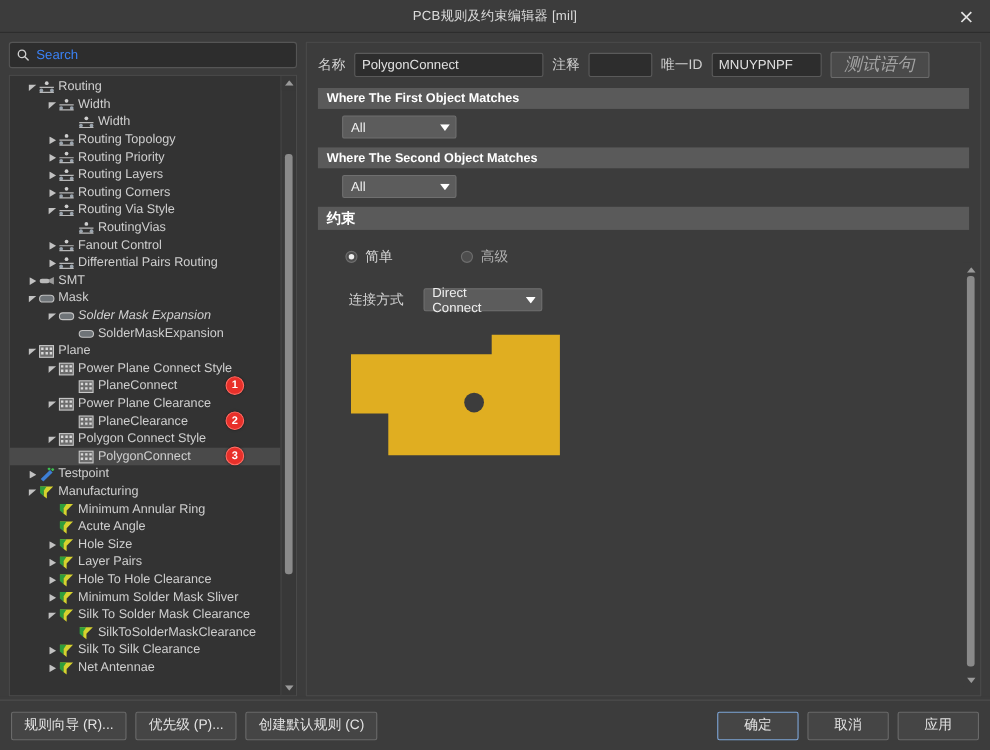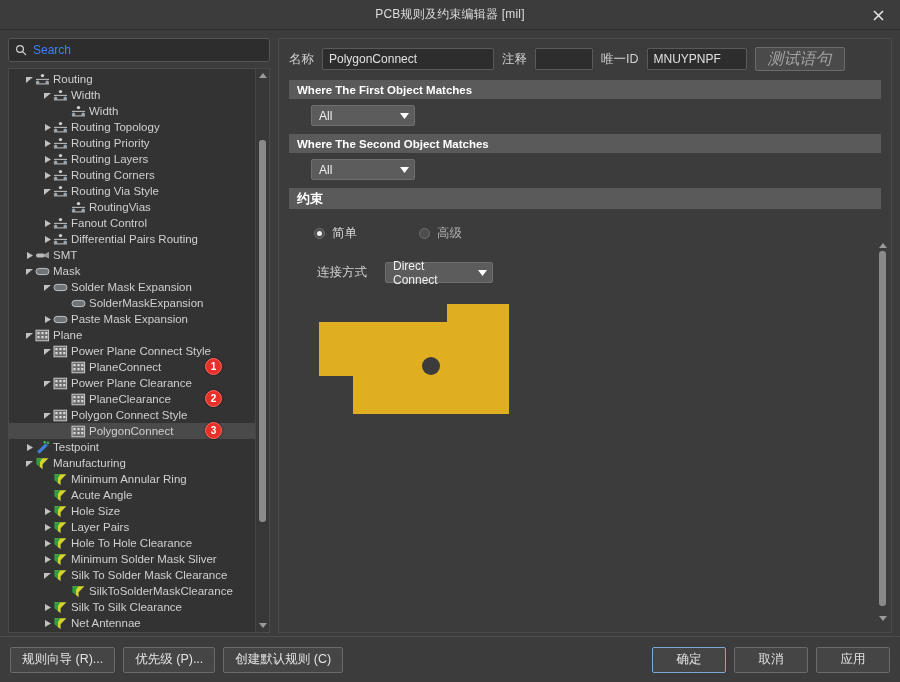--- a/index.html
+++ b/index.html
@@ -538,54 +538,41 @@
                   <path d="M0 1 L7 1 L0 7 Z" fill="#c2c2c2"></path>
                 </svg>
               </span>
               <span class="tico">
                 <svg width="15" height="13" viewBox="0 0 15 13">
                   <rect x="1" y="3.4" width="13" height="6.2" rx="3.1" fill="#6f7478" stroke="#c3c3c3" stroke-width="1"></rect>
                 </svg>
               </span>
               <span class="tlabel">Mask</span>
             </div>
-            <div class="tree-row" style="padding-left: 32px;">
+            <div class="tree-row" style="padding-left: 32px; font-style: italic;">
               <span class="arrow">
                 <svg width="7" height="7" viewBox="0 0 7 7">
                   <path d="M0 1 L7 1 L0 7 Z" fill="#c2c2c2"></path>
                 </svg>
               </span>
               <span class="tico">
                 <svg width="15" height="13" viewBox="0 0 15 13">
                   <rect x="1" y="3.4" width="13" height="6.2" rx="3.1" fill="#6f7478" stroke="#c3c3c3" stroke-width="1"></rect>
                 </svg>
               </span>
               <span class="tlabel">Solder Mask Expansion</span>
             </div>
             <div class="tree-row" style="padding-left: 50px;">
               <span class="arrow"></span>
               <span class="tico">
                 <svg width="15" height="13" viewBox="0 0 15 13">
                   <rect x="1" y="3.4" width="13" height="6.2" rx="3.1" fill="#6f7478" stroke="#c3c3c3" stroke-width="1"></rect>
                 </svg>
               </span>
               <span class="tlabel">SolderMaskExpansion</span>
-            </div>
-            <div class="tree-row" style="padding-left: 32px;">
-              <span class="arrow">
-                <svg width="7" height="7" viewBox="0 0 7 7">
-                  <path d="M1 0 L7 3.5 L1 7 Z" fill="#c2c2c2"></path>
-                </svg>
-              </span>
-              <span class="tico">
-                <svg width="15" height="13" viewBox="0 0 15 13">
-                  <rect x="1" y="3.4" width="13" height="6.2" rx="3.1" fill="#6f7478" stroke="#c3c3c3" stroke-width="1"></rect>
-                </svg>
-              </span>
-              <span class="tlabel">Paste Mask Expansion</span>
             </div>
             <div class="tree-row" style="padding-left: 14px;">
               <span class="arrow">
                 <svg width="7" height="7" viewBox="0 0 7 7">
                   <path d="M0 1 L7 1 L0 7 Z" fill="#c2c2c2"></path>
                 </svg>
               </span>
               <span class="tico">
                 <svg width="15" height="13" viewBox="0 0 15 13">
                   <rect x="1" y="1.2" width="12.6" height="10.6" fill="#6d6d6d" stroke="#c9c9c9" stroke-width="1"></rect>

